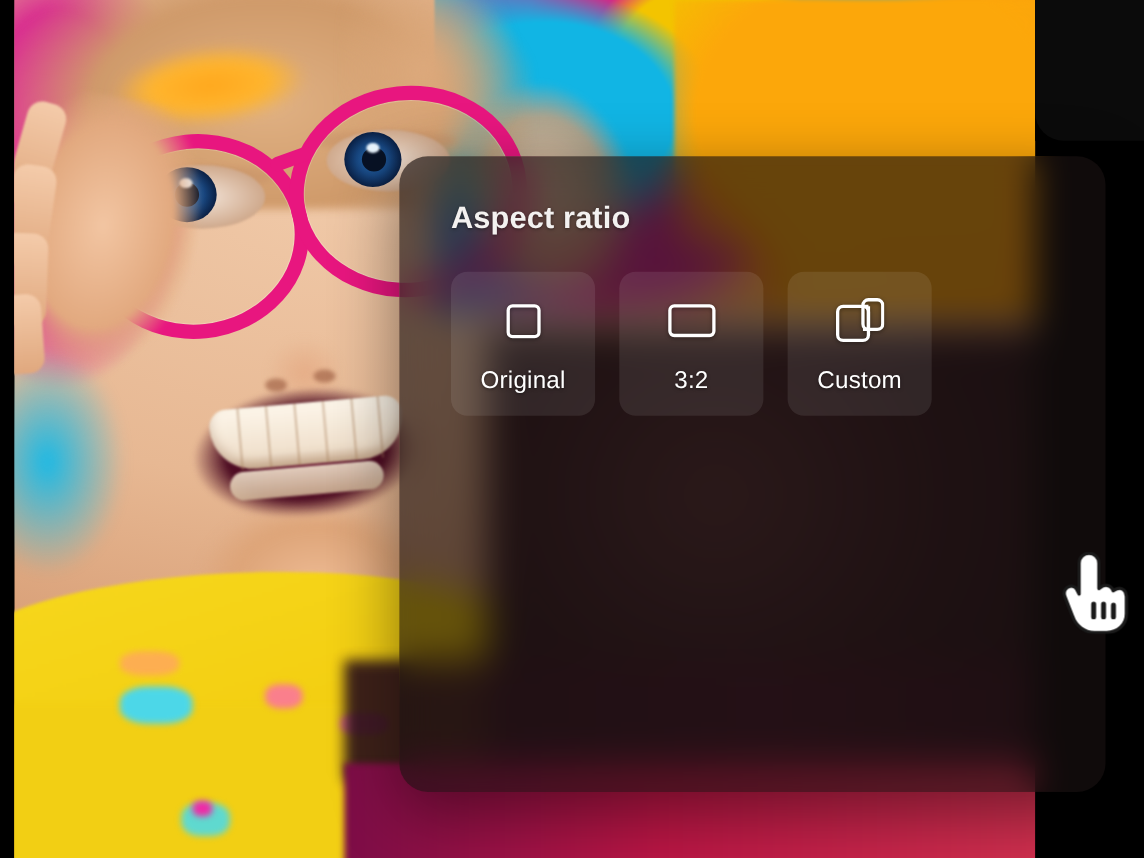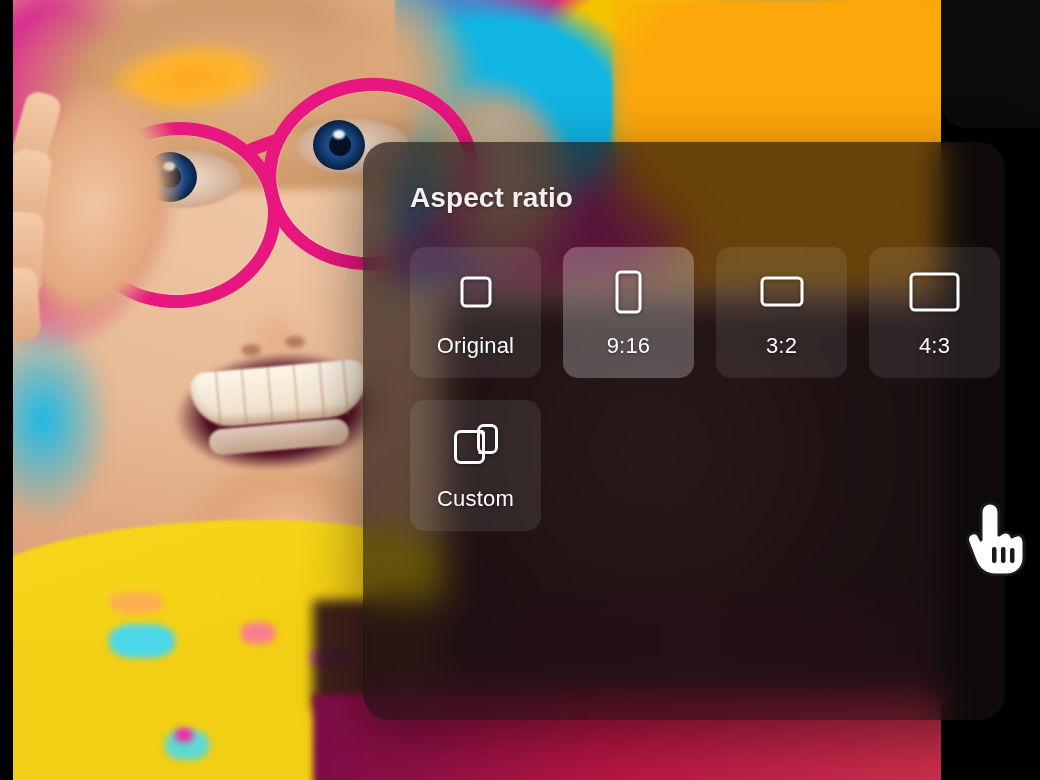--- a/index.html
+++ b/index.html
@@ -231,43 +231,27 @@
     <div class="panel-title">Aspect ratio</div>
     <div class="grid" id="ratio-grid">
         <div class="tile">
           <span class="ico">
             <svg width="32" height="32" viewBox="0 0 32 32">
               <rect x="2" y="2" width="28" height="28" rx="4" fill="none" stroke="#fff" stroke-width="3"></rect>
             </svg>
           </span>
           <span class="lbl">Original</span>
         </div>
-        <div class="tile sel">
-          <span class="ico">
-            <svg width="27" height="44" viewBox="0 0 27 44">
-              <rect x="2" y="2" width="23" height="40" rx="4" fill="none" stroke="#fff" stroke-width="3"></rect>
-            </svg>
-          </span>
-          <span class="lbl">9:16</span>
-        </div>
         <div class="tile">
           <span class="ico">
             <svg width="44" height="31" viewBox="0 0 44 31">
               <rect x="2" y="2" width="40" height="27" rx="4" fill="none" stroke="#fff" stroke-width="3"></rect>
             </svg>
           </span>
           <span class="lbl">3:2</span>
-        </div>
-        <div class="tile">
-          <span class="ico">
-            <svg width="51" height="40" viewBox="0 0 51 40">
-              <rect x="2" y="2" width="47" height="36" rx="4" fill="none" stroke="#fff" stroke-width="3"></rect>
-            </svg>
-          </span>
-          <span class="lbl">4:3</span>
         </div>
         <div class="tile">
           <span class="ico">
             <svg width="44" height="42" viewBox="0 0 44 42">
               <rect x="1.5" y="7.5" width="28" height="31" rx="5" fill="none" stroke="#fff" stroke-width="3"></rect>
               <rect x="24.5" y="1.5" width="18" height="27" rx="5" fill="none" stroke="#fff" stroke-width="3"></rect>
               <path d="M24.5 7.5 h5 M29.5 7.5 v21 M24.5 28.5 h5" stroke="#fff" stroke-width="3" fill="none"></path>
             </svg>
           </span>
           <span class="lbl">Custom</span>

